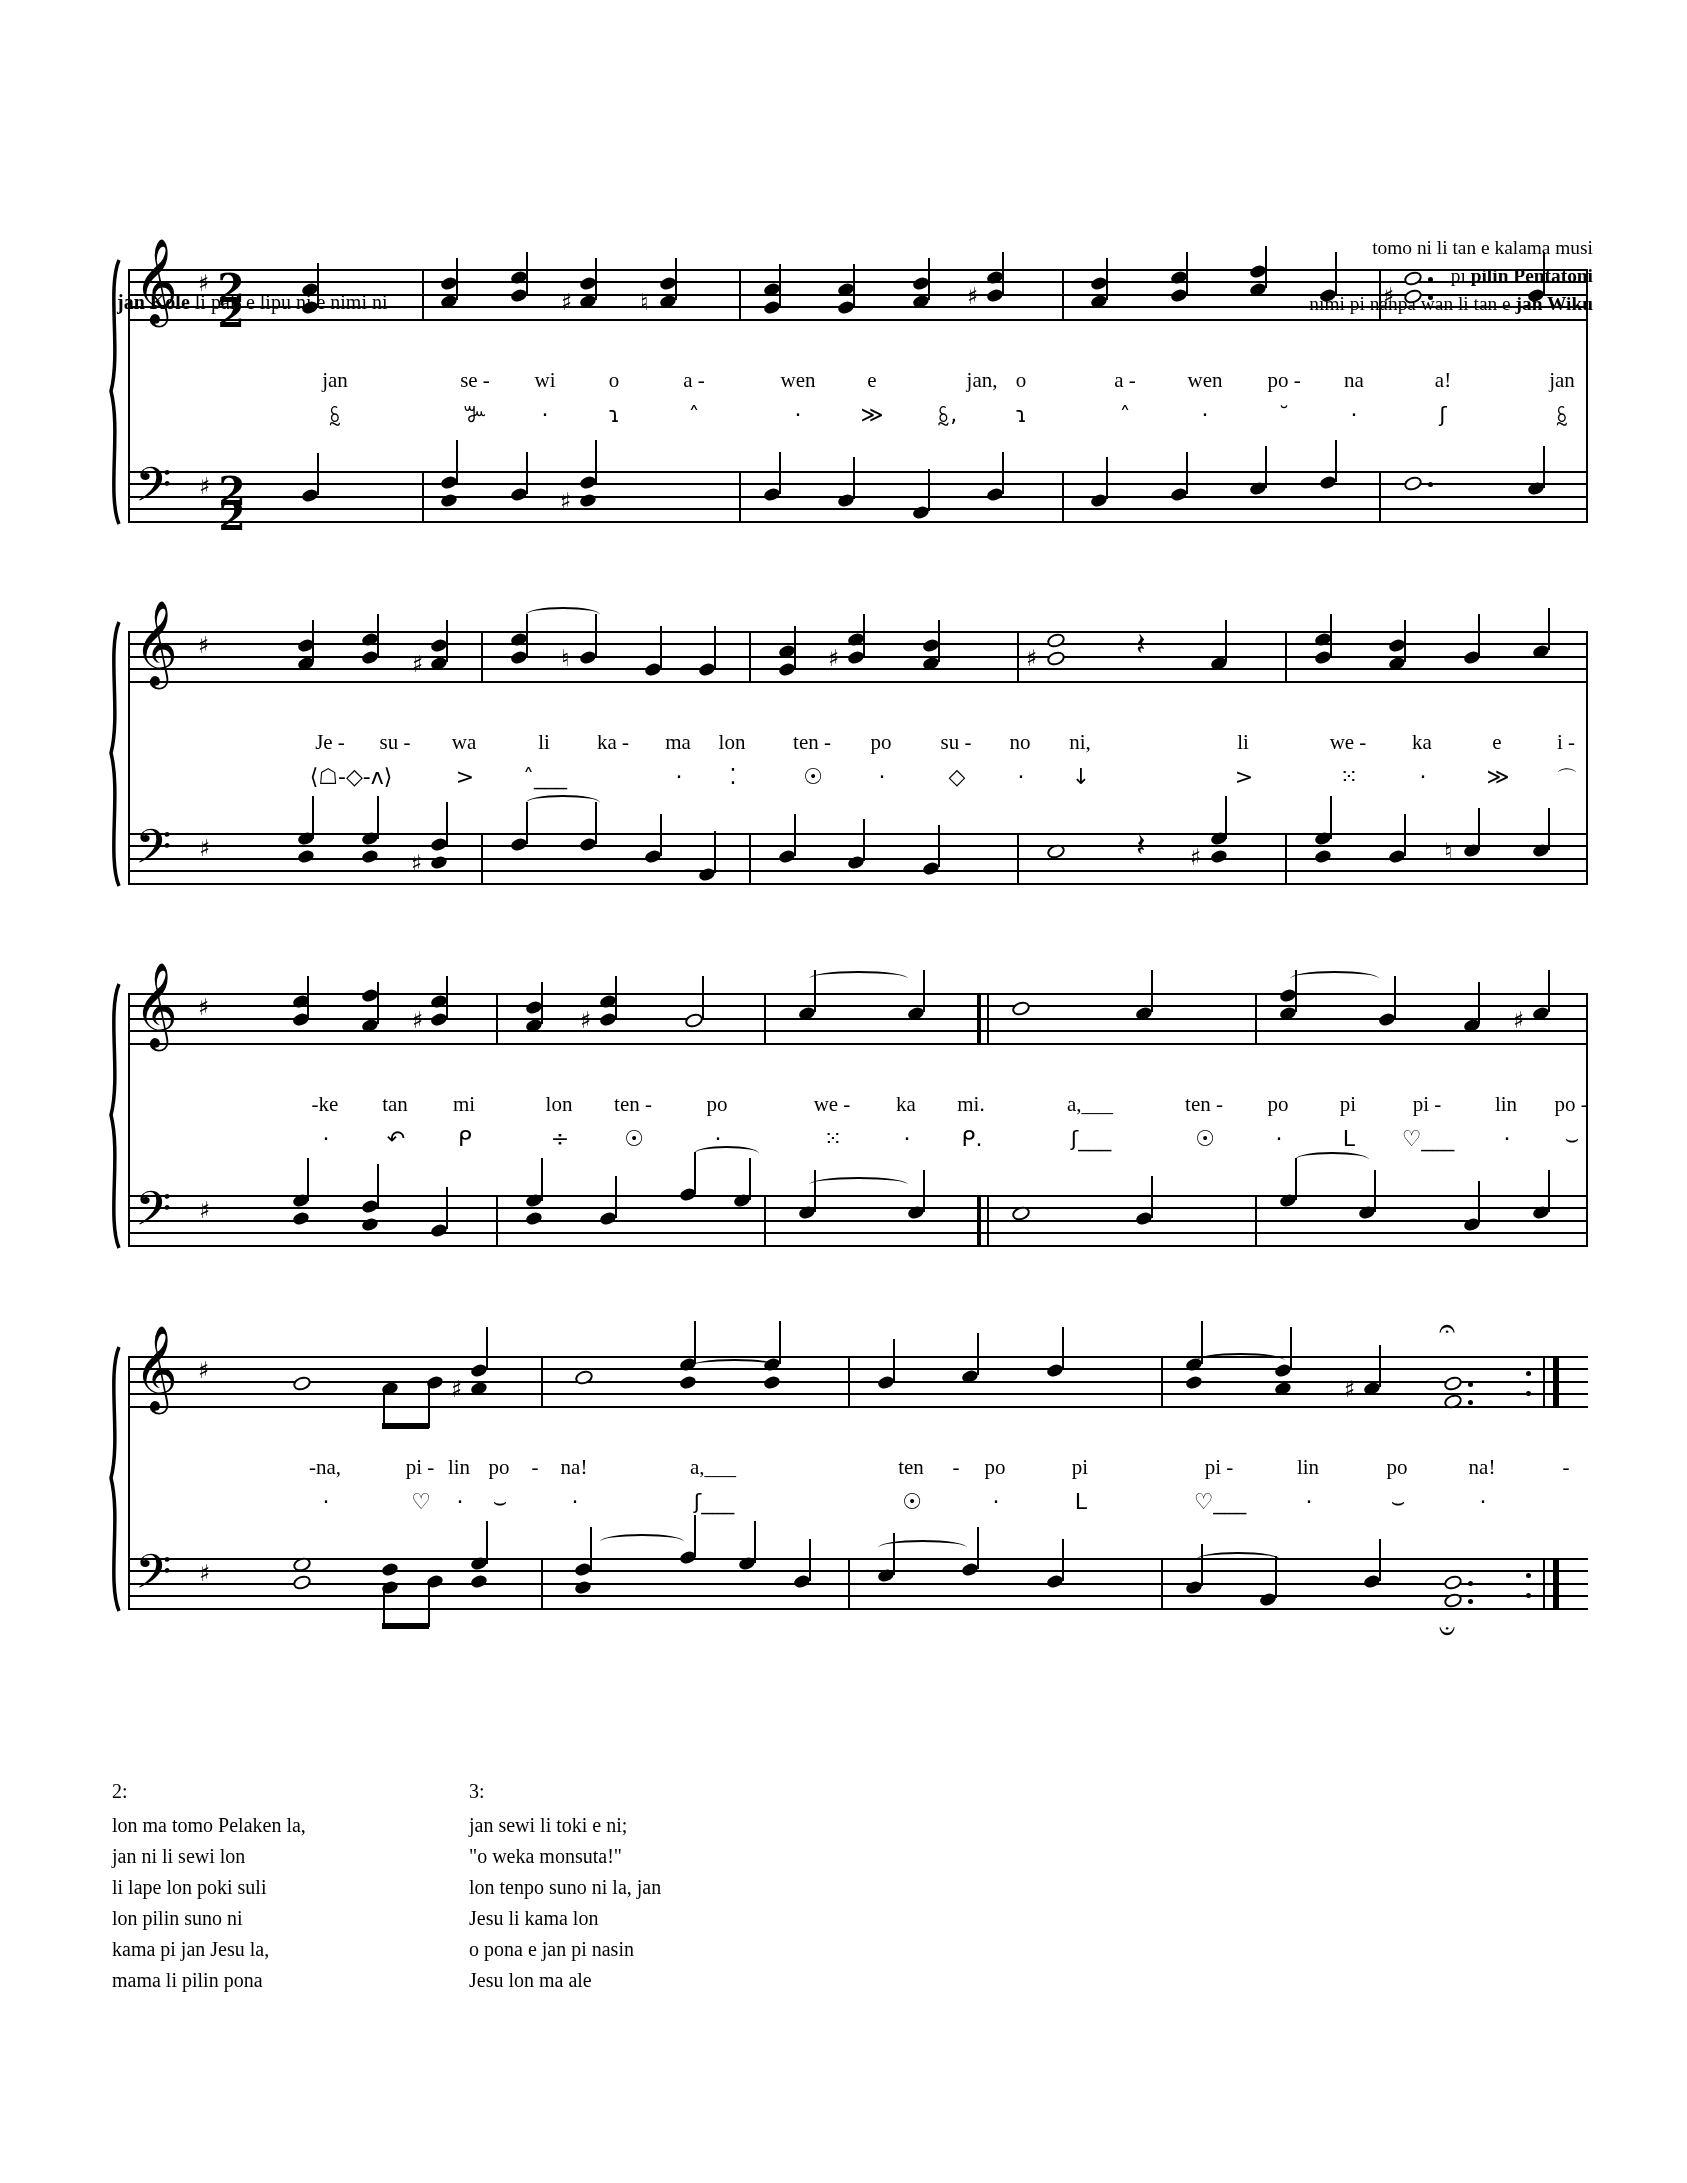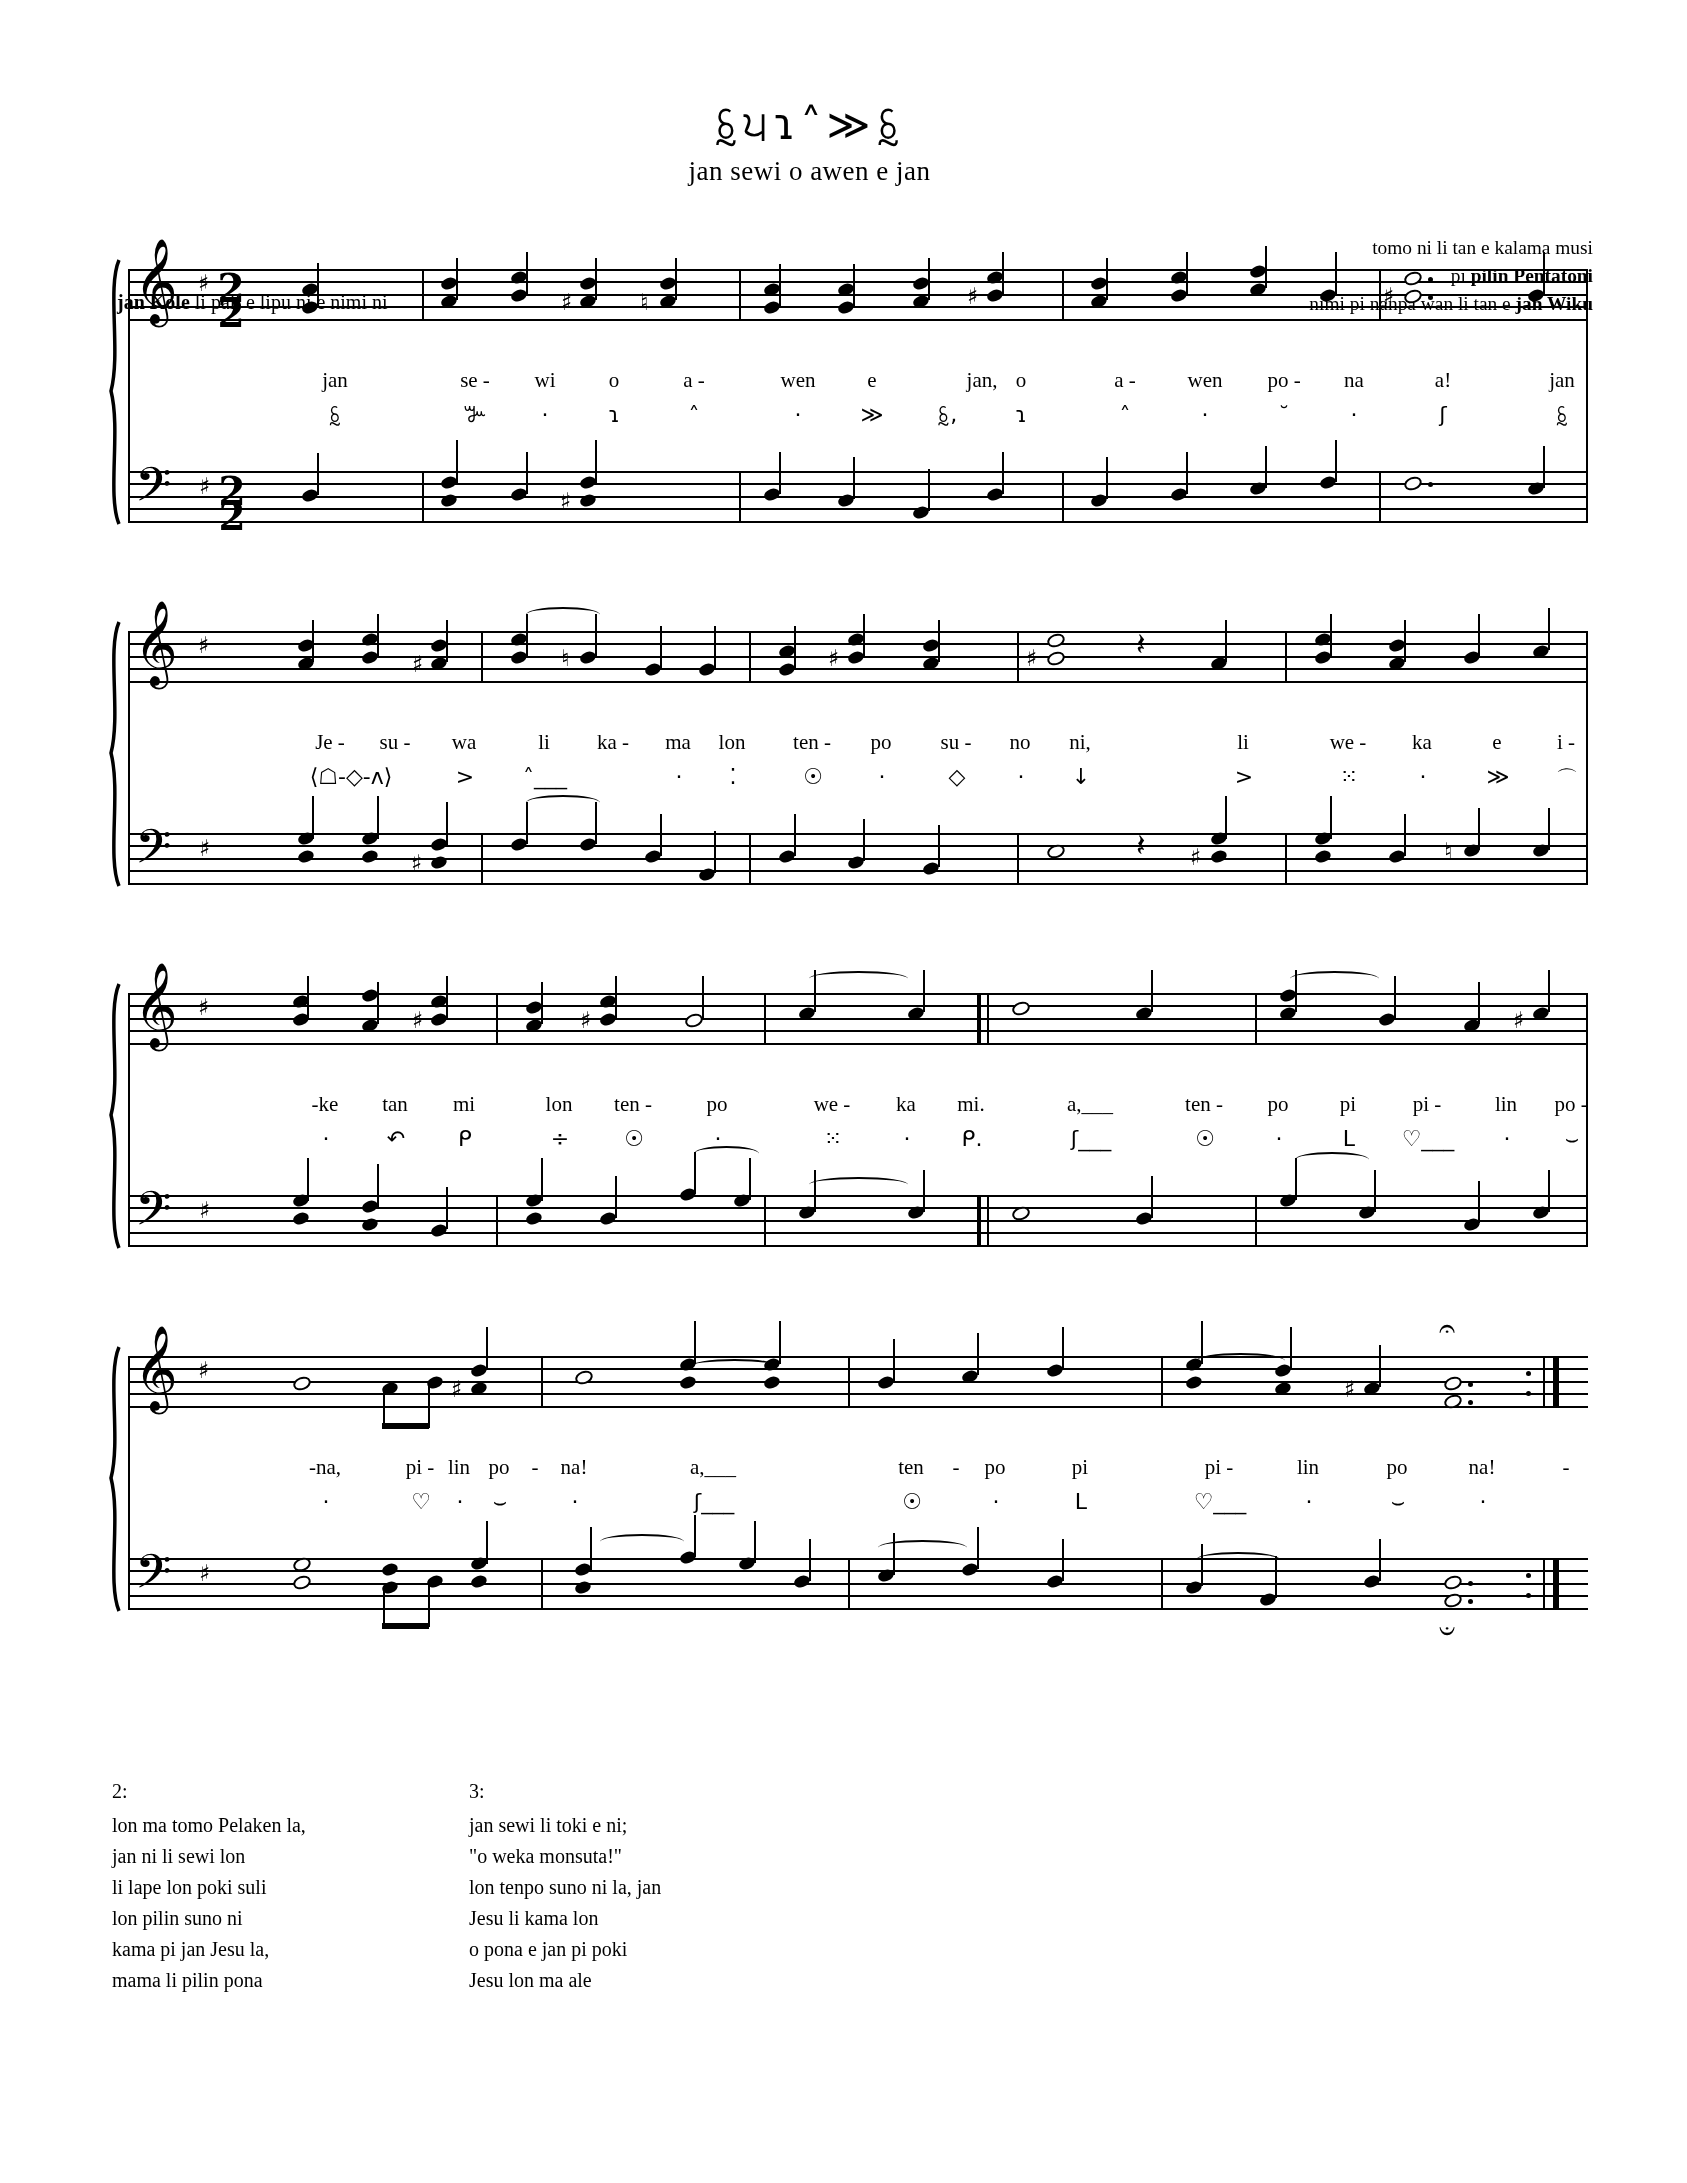--- a/index.html
+++ b/index.html
@@ -256,24 +256,20 @@
 <body>
 
 <div class="page">
 
   <div class="header">
 
     <div class="hdr-left">
       <b>jan Kole</b><span> li pali e lipu ni e nimi ni</span>
     </div>
 
-    <div class="hdr-center">
-      <div class="sitelen-title">ꗐ੫ɿ˄≫ꗐ</div>
-      <div class="title-latin">jan sewi o awen e jan</div>
-    </div>
 
     <div class="hdr-right">
       <div>tomo ni li tan e kalama musi</div>
       <div><span>pi </span><b>pilin Pentatoni</b></div>
       <div><span>nimi pi nanpa wan li tan e </span><b>jan Wiku</b></div>
     </div>
   </div>
 
   <div class="system sys1">
     <svg class="brace" viewBox="0 0 40 540" preserveAspectRatio="none">
@@ -943,19 +939,19 @@
       <div>kama pi jan Jesu la,</div>
       <div>mama li pilin pona</div>
     </div>
 
     <div class="verse verse-3">
       <div class="verse-num">3:</div>
       <div>jan sewi li toki e ni;</div>
       <div>"o weka monsuta!"</div>
       <div>lon tenpo suno ni la, jan</div>
       <div>Jesu li kama lon</div>
-      <div>o pona e jan pi poki</div>
+      <div>o pona e jan pi nasin</div>
       <div>Jesu lon ma ale</div>
     </div>
   </div>
 
 </div>
 
 
 </body></html>

